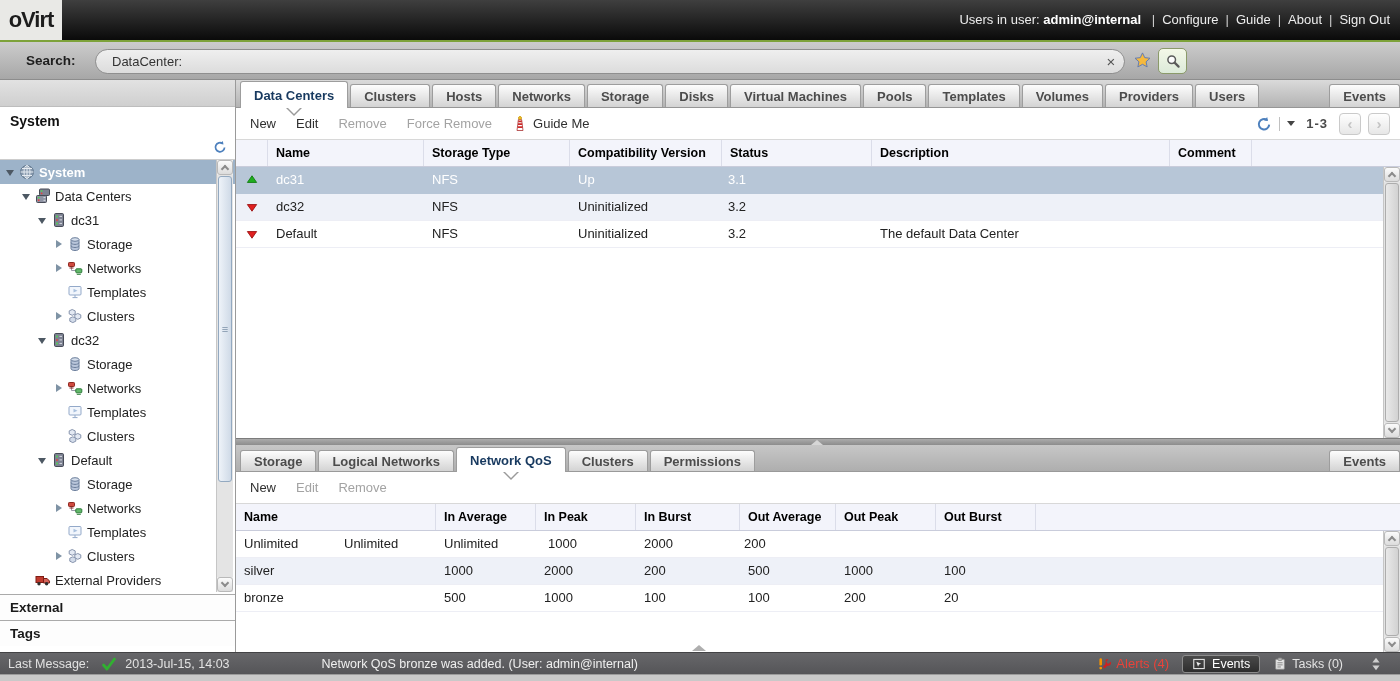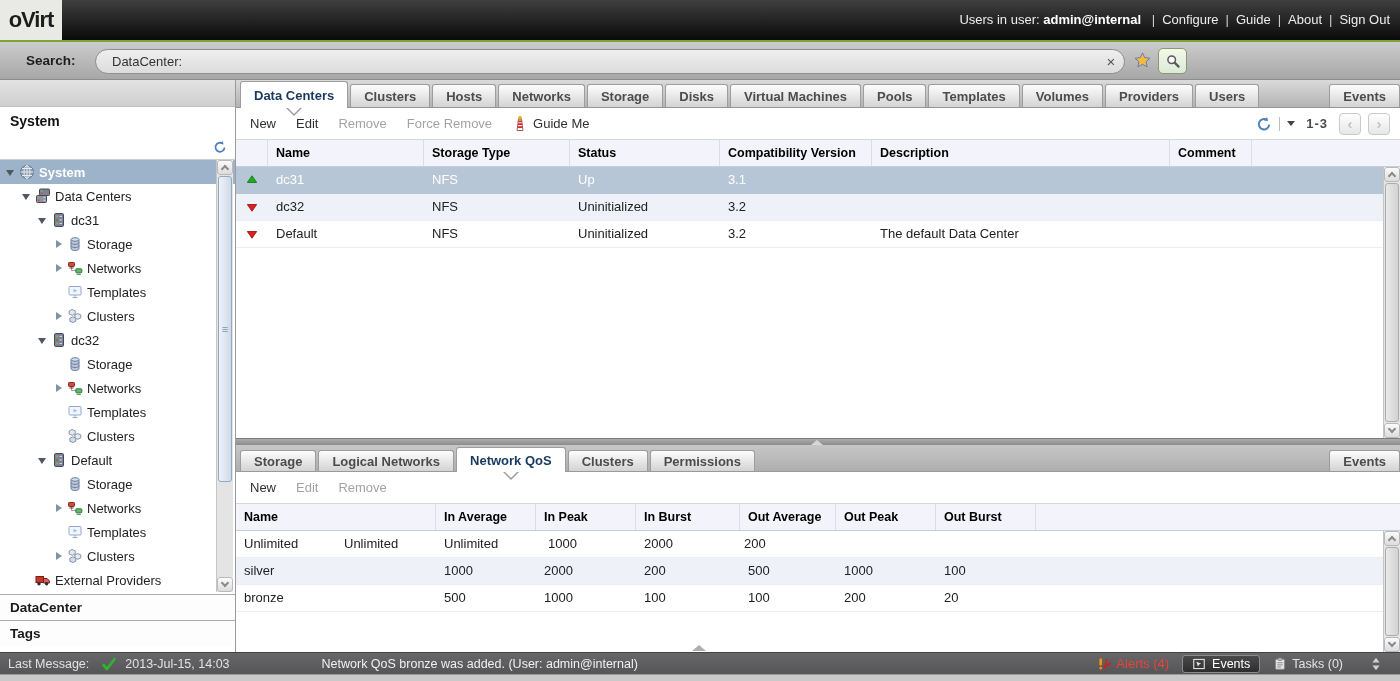--- a/index.html
+++ b/index.html
@@ -380,21 +380,21 @@
             <span class="chv up"></span>
           </div>
         <div class="vs-track">
             <div class="vs-thumb"></div>
           </div>
         <div class="vs-btn down">
             <span class="chv down"></span>
           </div>
       </div>
     </div>
-    <div class="side-section" style="top:514px;">DataCenter</div>
+    <div class="side-section" style="top:514px;">External</div>
     <div class="side-section" style="top:540px;">Tags</div>
   </div>
 
   <div class="main">
     <div class="tabstrip">
         <div class="tab active">Data Centers</div>
         <div class="tab">Clusters</div>
         <div class="tab">Hosts</div>
         <div class="tab">Networks</div>
         <div class="tab">Storage</div>
@@ -442,22 +442,22 @@
         <span class="pgbtn">‹</span>
         <span class="pgbtn">›</span>
       </span>
     </div>
 
     <div class="grid grid-main">
       <div class="g-header">
           <div class="gh-cell icon-col"></div>
           <div class="gh-cell" style="width: 156px;">Name</div>
           <div class="gh-cell" style="width: 146px;">Storage Type</div>
+          <div class="gh-cell" style="width: 152px;">Compatibility Version</div>
           <div class="gh-cell" style="width: 150px;">Status</div>
-          <div class="gh-cell" style="width: 152px;">Compatibility Version</div>
           <div class="gh-cell" style="width: 298px;">Description</div>
           <div class="gh-cell" style="width: 82px;">Comment</div>
           <div class="gh-cell gh-fill"></div>
         </div>
       <div>
           <div class="g-row selected">
             <div class="g-cell icon-col">
               <span class="ic ic-sm"><svg viewBox="0 0 16 16">
                   <path d="M8 3.2l5.3 7.6H2.7z" fill="#1fae1f" stroke="#0f7a0f"></path>
                 </svg></span>

